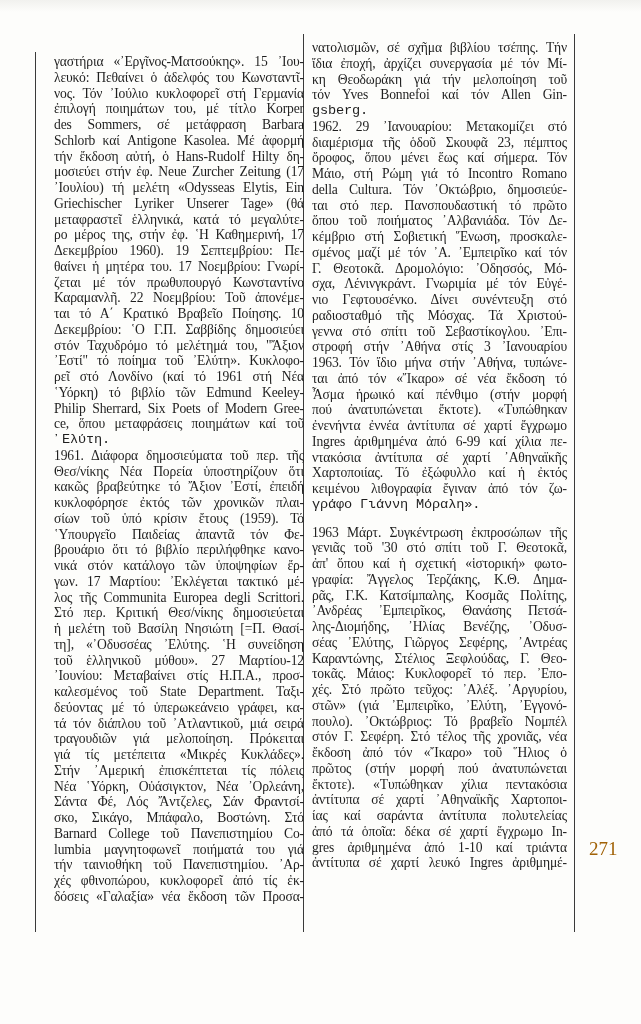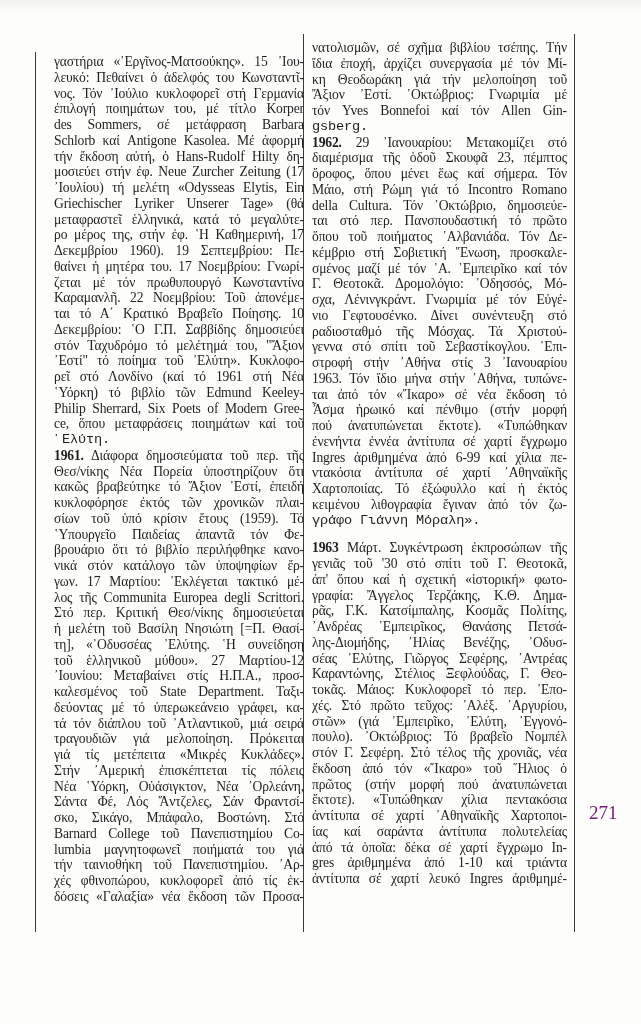--- a/index.html
+++ b/index.html
@@ -17,23 +17,23 @@
   .rule.right { left: 574px; top: 34px; height: 898px; }
   .col {
     position: absolute; font-size: 13.6px; line-height: 15.75px;
     text-align: justify; letter-spacing: -0.15px;
   }
   .col1 { left: 44px; top: 54px; width: 250px; margin-left: 10px; }
   .col2 { left: 312px; top: 40px; width: 255px; }
   .line { display: block; white-space: nowrap; text-align-last: justify; text-align: justify; }
   .line.last { text-align-last: left; font-family: Liberation Mono, monospace; }
   .line.gap { margin-top: 12px; }
-  .yr { font-weight: bold; }
+  .yr { font-weight: normal; }
   .it { }
-  .pagenum { position: absolute; left: 589px; top: 802px; font-size: 19px; color: #701a75; }
+  .pagenum { position: absolute; left: 589px; top: 838px; font-size: 19px; color: #a16207; }
 </style>
 </head>
 <body>
 
 <div class="scan-top"></div>
 <div class="rule left"></div>
 <div class="rule mid"></div>
 <div class="rule right"></div>
 
 <div class="col col1">
@@ -89,21 +89,20 @@
     <span class="line"><span>Barnard College τοῦ Πανεπιστημίου Co-</span></span>
     <span class="line"><span>lumbia μαγνητοφωνεῖ ποιήματά του γιά</span></span>
     <span class="line"><span>τήν ταινιοθήκη τοῦ Πανεπιστημίου. ᾿Αρ-</span></span>
     <span class="line"><span>χές φθινοπώρου, κυκλοφορεῖ ἀπό τίς ἐκ-</span></span>
     <span class="line"><span>δόσεις «Γαλαξία» νέα ἔκδοση τῶν </span><span class="it">Προσα-</span></span>
   </div>
 <div class="col col2">
     <span class="line"><span class="it">νατολισμῶν</span><span>, σέ σχῆμα βιβλίου τσέπης. Τήν</span></span>
     <span class="line"><span>ἴδια ἐποχή, ἀρχίζει συνεργασία μέ τόν Μί-</span></span>
     <span class="line"><span>κη Θεοδωράκη γιά τήν μελοποίηση τοῦ</span></span>
-    <span class="line"><span class="it">Ἄξιον ᾿Εστί</span><span>. ᾿Οκτώβριος: Γνωριμία μέ</span></span>
     <span class="line"><span>τόν Yves Bonnefoi καί τόν Allen Gin-</span></span>
     <span class="line last"><span>gsberg.</span></span>
     <span class="line"><span class="yr">1962.</span><span> 29 ᾿Ιανουαρίου: Μετακομίζει στό</span></span>
     <span class="line"><span>διαμέρισμα τῆς ὁδοῦ Σκουφᾶ 23, πέμπτος</span></span>
     <span class="line"><span>ὄροφος, ὅπου μένει ἕως καί σήμερα. Τόν</span></span>
     <span class="line"><span>Μάιο, στή Ρώμη γιά τό </span><span class="it">Incontro Romano</span></span>
     <span class="line"><span class="it">della Cultura</span><span>. Τόν ᾿Οκτώβριο, δημοσιεύε-</span></span>
     <span class="line"><span>ται στό περ. </span><span class="it">Πανσπουδαστική</span><span> τό πρῶτο</span></span>
     <span class="line"><span>ὅπου τοῦ ποιήματος </span><span class="it">᾿Αλβανιάδα</span><span>. Τόν Δε-</span></span>
     <span class="line"><span>κέμβριο στή Σοβιετική Ἕνωση, προσκαλε-</span></span>

